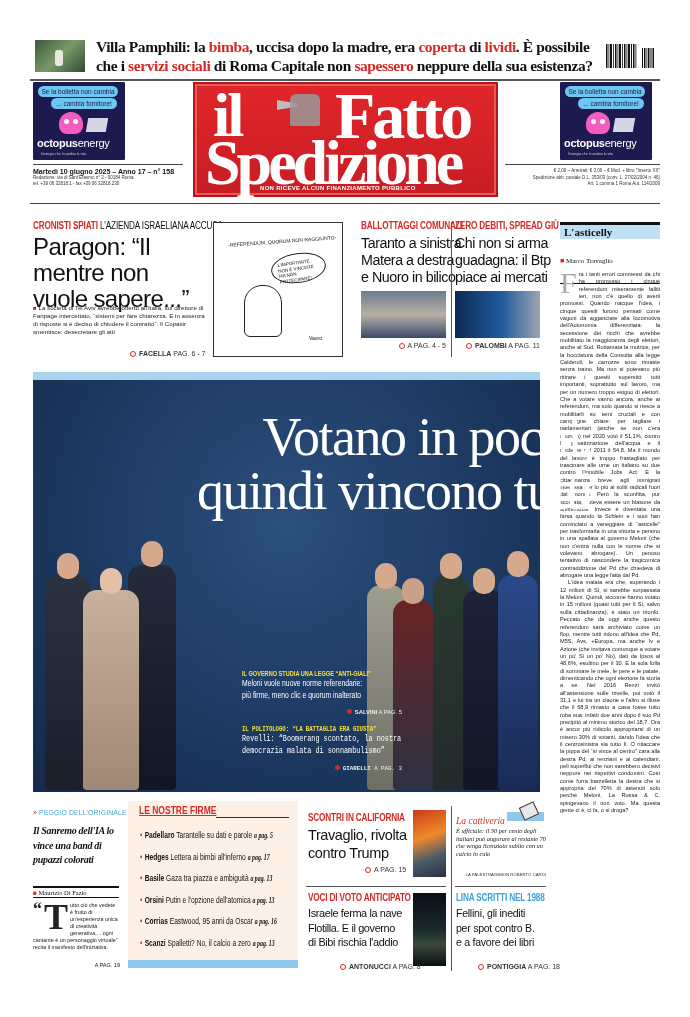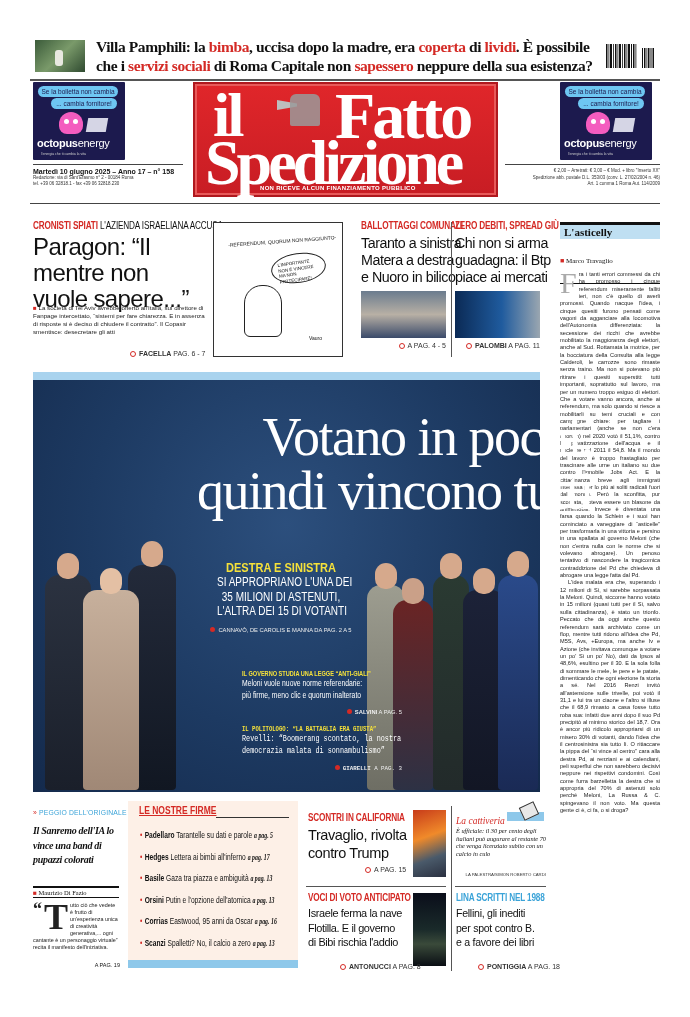--- a/index.html
+++ b/index.html
@@ -289,27 +289,20 @@
         <div class="head"></div>
       </div>
     <div class="person" style="left:100px;width:42px;height:200px;background:linear-gradient(180deg,#1c2238,#121624);">
         <div class="head"></div>
       </div>
     <div class="person" style="left:135px;width:40px;height:215px;background:linear-gradient(180deg,#2a4a8a,#1a2a55);">
         <div class="head" style="top:-24px"></div>
       </div>
   </div>
 
-  <div class="abs" id="sub-block">
-    <div class="y">DESTRA E SINISTRA</div>
-    <div class="w">SI APPROPRIANO L'UNA DEI</div>
-    <div class="w">35 MILIONI DI ASTENUTI,</div>
-    <div class="w">L'ALTRA DEI 15 DI VOTANTI</div>
-    <div class="r"><span class="dot"></span><span>CANNAVÒ, DE CAROLIS E MANNA DA PAG. 2 A 5</span></div>
-  </div>
 
   <div class="abs sub-story" id="story-gov">
     <div class="yk">IL GOVERNO STUDIA UNA LEGGE “ANTI-GIALI”</div>
     <div class="tx">Meloni vuole nuove norme referendarie:</div>
     <div class="tx">più firme, meno clic e quorum inalterato</div>
     <div class="r"><span class="dot"></span><b>SALVINI</b><span> A PAG. 5</span></div>
   </div>
   <div class="abs sub-story" id="story-pol">
     <div class="yk">IL POLITOLOGO: “LA BATTAGLIA ERA GIUSTA”</div>
     <div class="tx">Revelli: “Boomerang scontato, la nostra</div>

